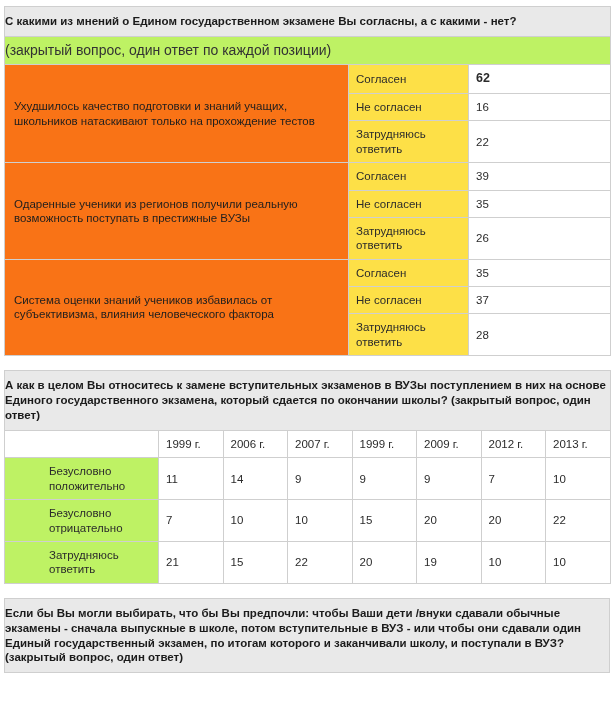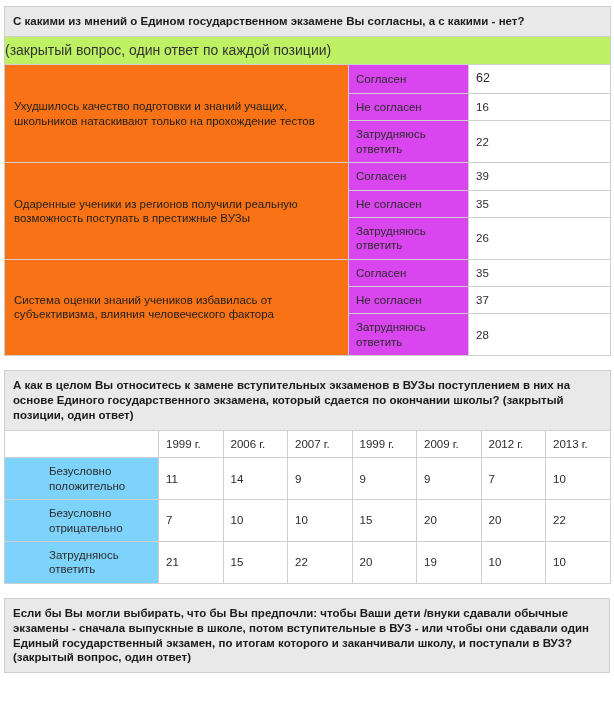--- a/index.html
+++ b/index.html
@@ -30,53 +30,53 @@
     padding: 6px 7px;
     font-weight: normal;
     text-align: left;
     line-height: 1.25;
   }
   .qhead td {
     background: #e9e9e9;
     font-weight: bold;
     font-size: 11.5px;
     color: #1b1b1b;
-    padding: 7px 8px;
+    padding: 7px 0;
     line-height: 1.3;
   }
   .subhead td {
     background: #bef264;
     font-size: 14px;
     color: #333;
     padding: 5px 0;
   }
   .stmt {
     background: #f97316;
     font-size: 11.5px;
     color: #1e1e1e;
     padding: 9px 9px;
   }
   .opt {
-    background: #d946ef;
+    background: #fde047;
     font-size: 11.5px;
   }
   .val {
     background: #ffffff;
     font-size: 11.5px;
     text-align: left;
   }
   .val.bold {
-    font-weight: normal;
+    font-weight: bold;
     font-size: 12.5px;
   }
   .blockgap {
     height: 14px;
   }
   .rowlabel {
-    background: #7dd3fc;
+    background: #bef264;
     font-size: 11.5px;
     padding-left: 44px;
   }
   .colhead {
     background: #ffffff;
     font-size: 11.5px;
   }
   .t1 col.c1 { width: 344px; }
   .t1 col.c2 { width: 120px; }
   .t1 col.c3 { width: 142px; }
@@ -156,21 +156,21 @@
         <col class="cy">
         <col class="cy">
         <col class="cy">
         <col class="cy">
         <col class="cy">
         <col class="cy">
         <col class="cy">
       </colgroup>
     <tbody>
       <tr class="qhead">
-        <td colspan="8">А как в целом Вы относитесь к замене вступительных экзаменов в ВУЗы поступлением в них на основе Единого государственного экзамена, который сдается по окончании школы? (закрытый позиции, один ответ)</td>
+        <td colspan="8">А как в целом Вы относитесь к замене вступительных экзаменов в ВУЗы поступлением в них на основе Единого государственного экзамена, который сдается по окончании школы? (закрытый вопрос, один ответ)</td>
       </tr>
       <tr>
         <td class="colhead"></td>
         <td class="colhead">1999 г.</td>
         <td class="colhead">2006 г.</td>
         <td class="colhead">2007 г.</td>
         <td class="colhead">1999 г.</td>
         <td class="colhead">2009 г.</td>
         <td class="colhead">2012 г.</td>
         <td class="colhead">2013 г.</td>

